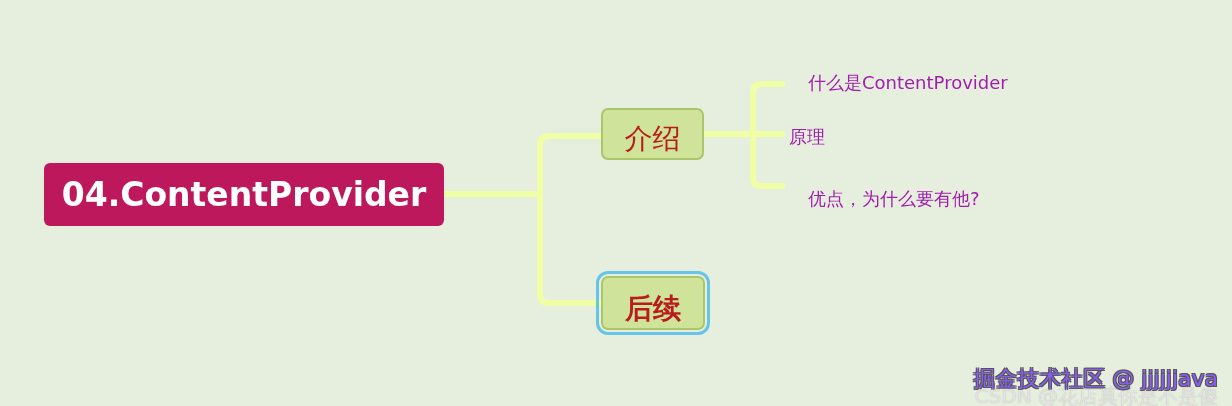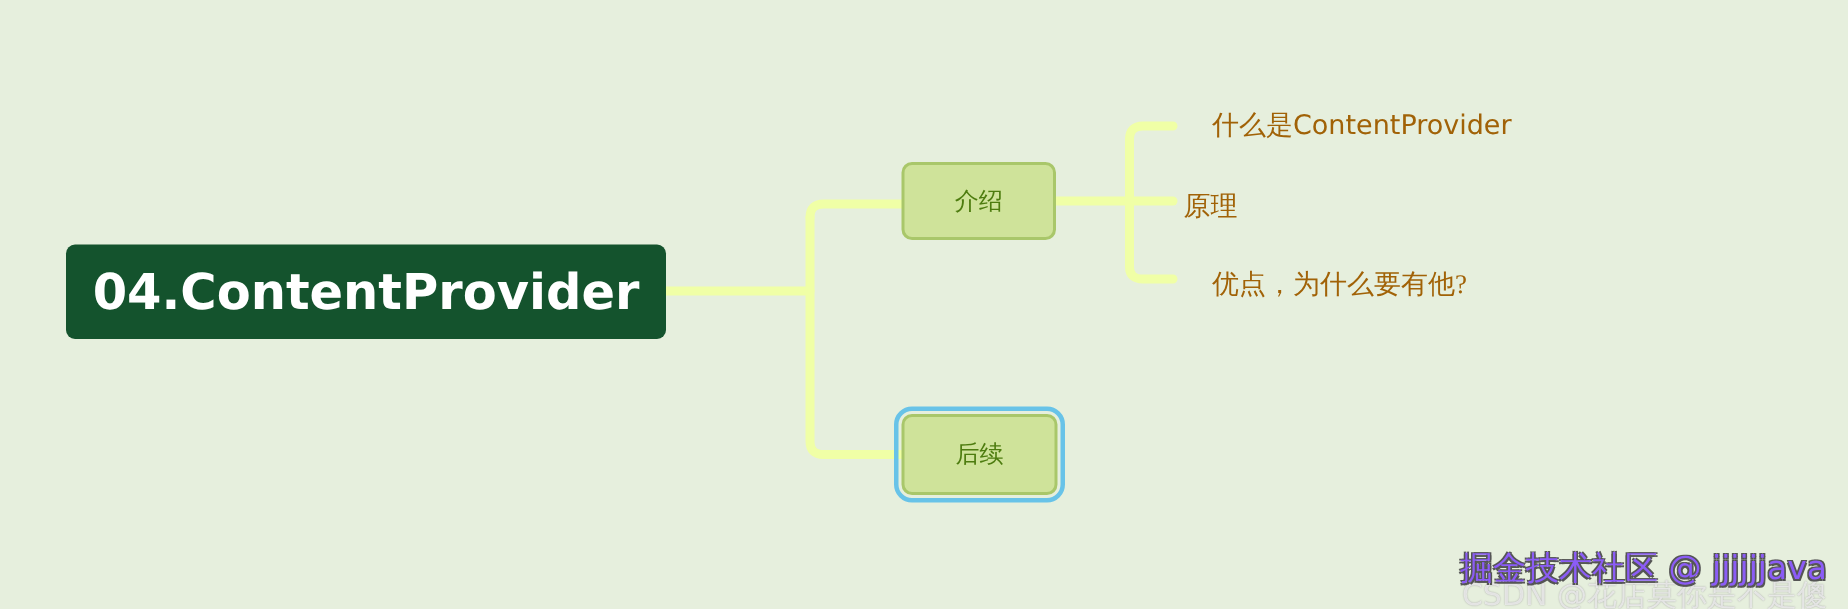--- a/index.html
+++ b/index.html
@@ -6,45 +6,45 @@
     body {
       width: 1232px; height: 406px; overflow: hidden;
       background: #e6efdd;
       position: relative;
       font-family: "DejaVu Sans", "Liberation Sans", sans-serif;
     }
     svg.connectors { position: absolute; left: 0; top: 0; }
     .root {
       position: absolute; left: 44px; top: 163px;
       width: 400px; height: 63px;
-      background: #14532d;
+      background: #be185d;
       border-radius: 6px;
       color: #ffffff;
       font-weight: bold;
       font-size: 33px;
       display: flex; align-items: center; justify-content: center;
       box-sizing: border-box;
     }
     .topic {
       position: absolute;
       background: #cfe39a;
       border: 2px solid #a9c76a;
       border-radius: 7px;
-      color: #4d7c0f;
-      font-size: 16px;
-      display: flex; align-items: center; justify-content: center;
+      color: #b91c1c;
+      font-size: 28px;
+      display: flex; align-items: flex-end; justify-content: center;
       box-sizing: border-box;
     }
     .topic.selected {
       outline: 3px solid #68c3e8;
       outline-offset: 2px;
     }
     .sub {
       position: absolute;
-      color: #a16207;
+      color: #a21caf;
       font-size: 18px;
       white-space: nowrap;
     }
     .watermark {
       position: absolute; right: 14px; bottom: 12px;
       font-size: 22px;
       color: #8b5cf6;
       text-shadow: 1px 1px 0 #555, -1px -1px 0 #555, 1px -1px 0 #555, -1px 1px 0 #555;
       white-space: nowrap;
     }
@@ -73,28 +73,28 @@
 </svg>
 
 <div class="root">
   <span>04.ContentProvider</span>
 </div>
 
 <div class="topic" style="left:601px; top:108px; width:103px; height:52px;">
   <span>介绍</span>
 </div>
 
-<div class="topic selected" style="left:601px; top:276px; width:104px; height:54px;">
+<div class="topic selected" style="left:601px; top:276px; width:104px; height:54px;font-weight:bold;">
   <span>后续</span>
 </div>
 
 <div class="sub" style="left:808px; top:71px;">
   <span>什么是ContentProvider</span>
 </div>
 <div class="sub" style="left:789px; top:125px;">
   <span>原理</span>
 </div>
-<div class="sub" style="left:808px; top:177px;font-family:Liberation Serif, serif;">
+<div class="sub" style="left:808px; top:187px;">
   <span>优点，为什么要有他?</span>
 </div>
 
 <div class="watermark2">CSDN @花店莫你是不是傻</div>
 <div class="watermark">掘金技术社区 @ jjjjjjava</div>
 
 </body></html>

